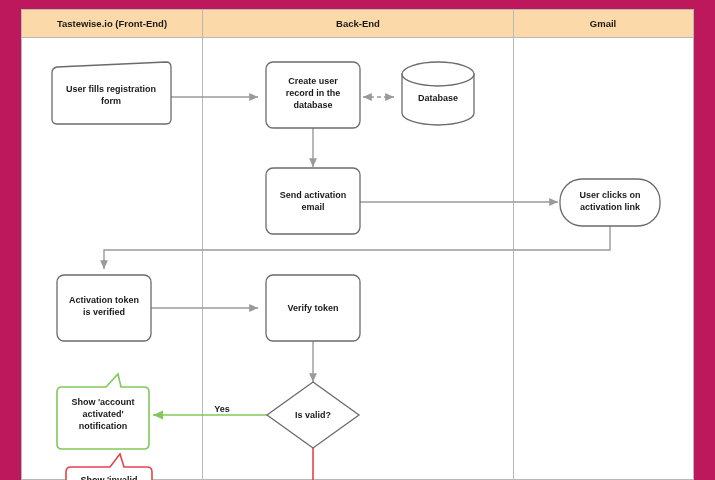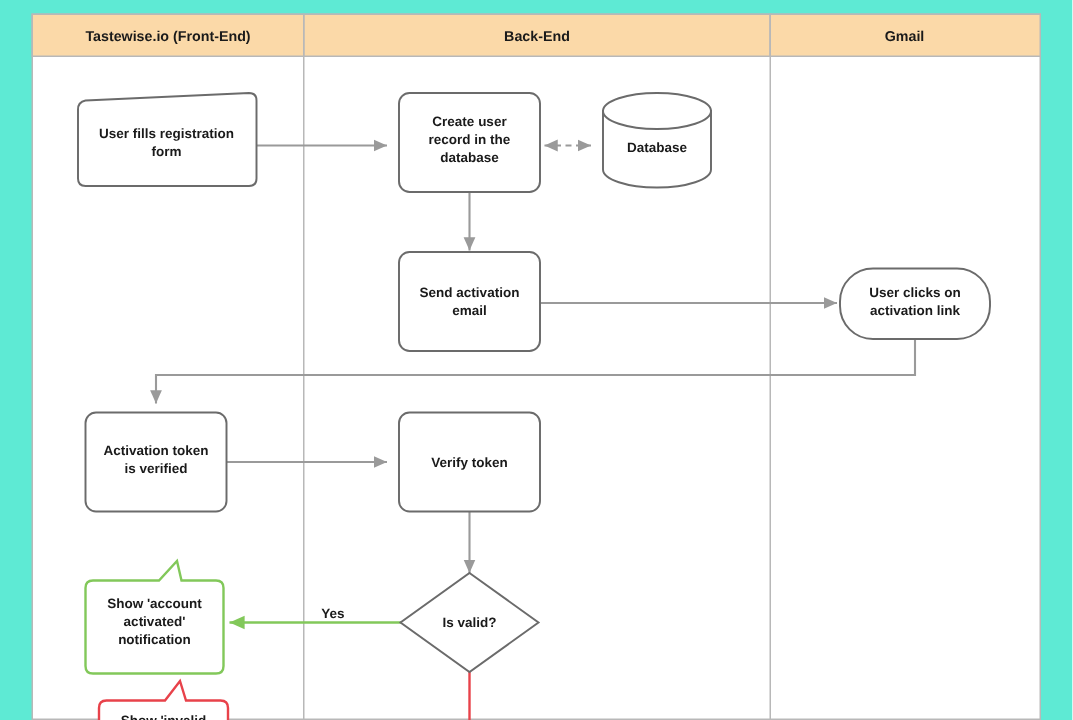--- a/index.html
+++ b/index.html
@@ -4,21 +4,21 @@
 <style>
   html, body {
     margin: 0;
     padding: 0;
     background: #ffffff;
   }
   #canvas {
     position: relative;
     width: 715px;
     height: 480px;
-    background: #5eead4;
+    background: #be185d;
     overflow: hidden;
     font-family: "Liberation Sans", sans-serif;
   }
   #flow-svg {
     position: absolute;
     left: 0;
     top: 0;
     width: 715px;
     height: 480px;
   }

